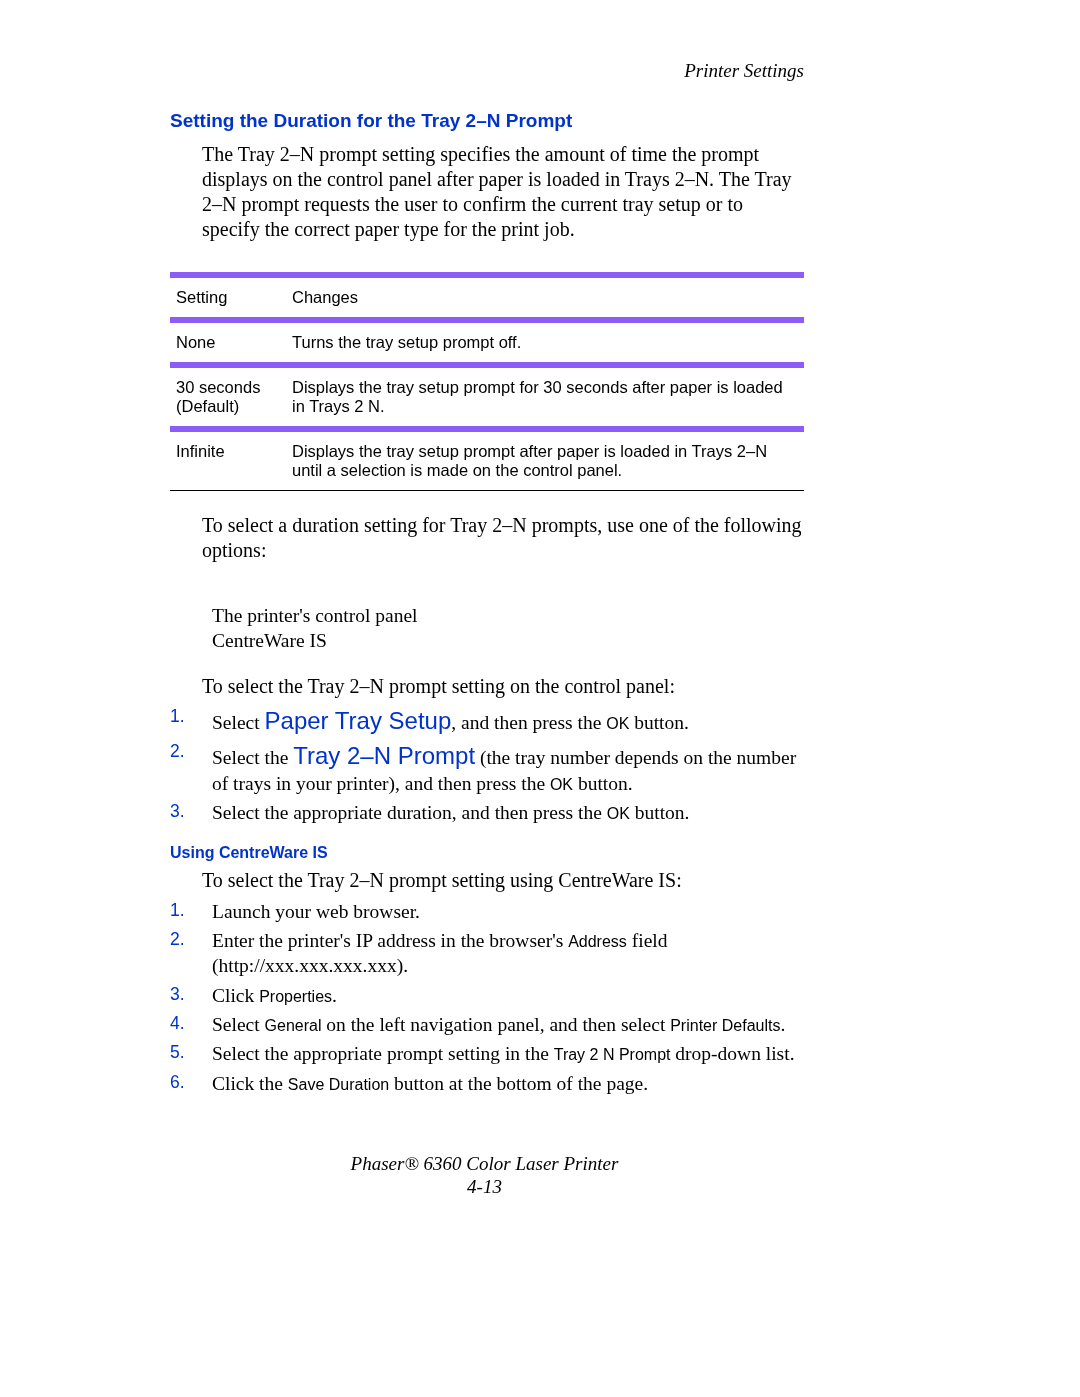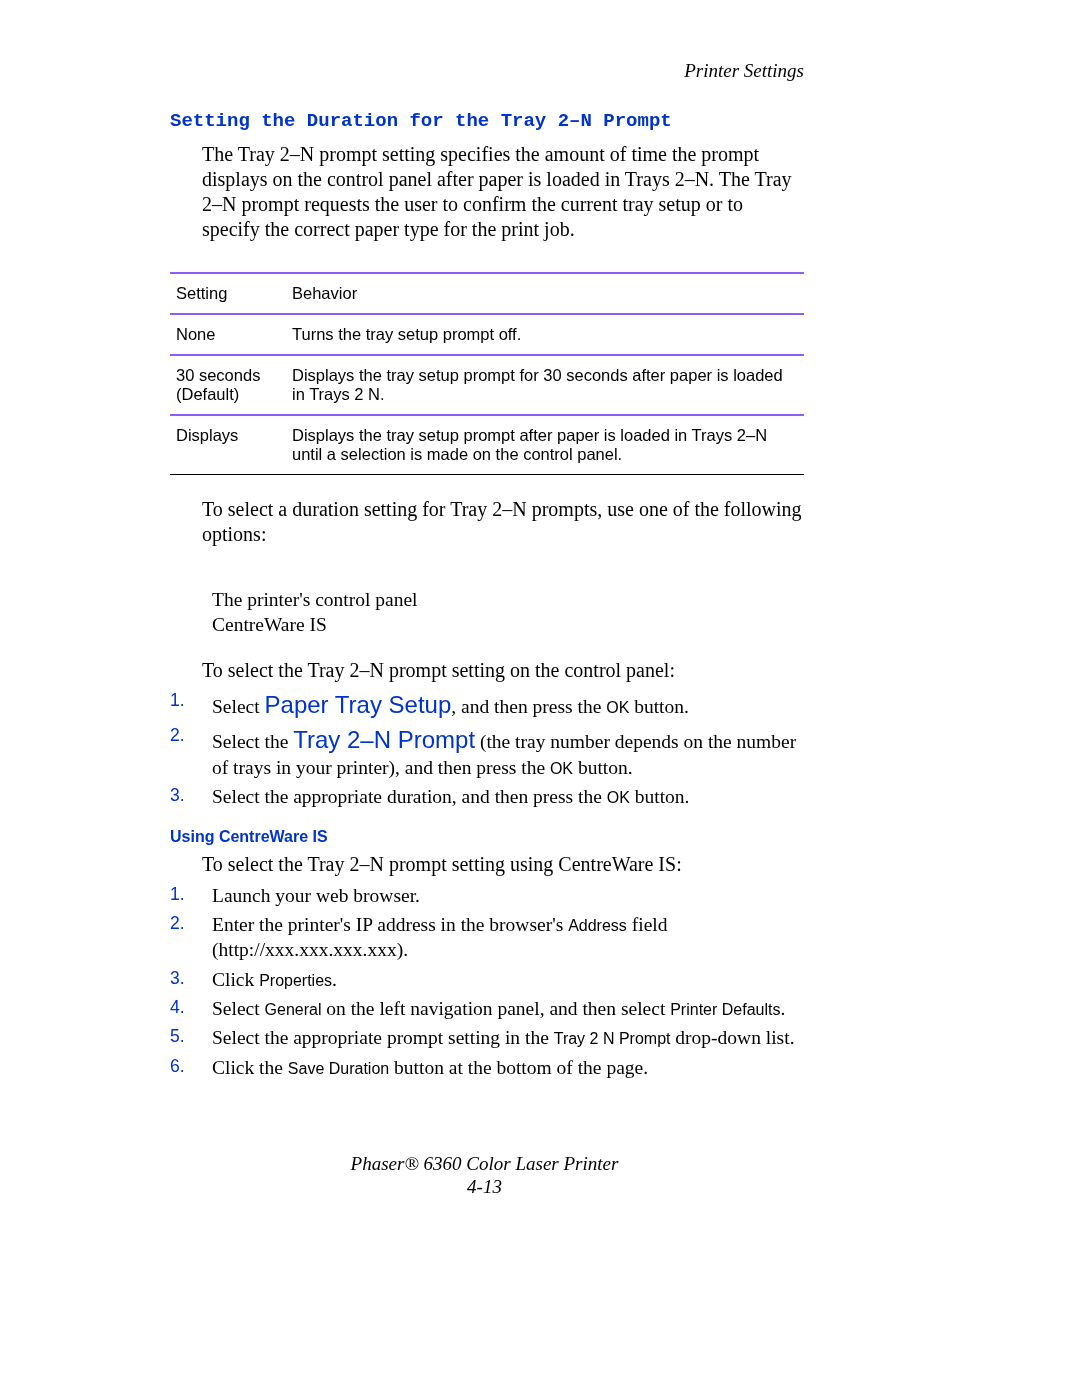--- a/index.html
+++ b/index.html
@@ -18,21 +18,21 @@
     border-radius: 9px;
   }
   .header-right {
     text-align: right;
     font-style: italic;
     font-size: 19px;
     margin-bottom: 28px;
   }
   .h1 {
     color: #0033cc;
-    font-family: Liberation Mono, monospace;
+    font-family: Liberation Sans, sans-serif;
     font-weight: bold;
     font-size: 19px;
     margin-bottom: 10px;
   }
   .body-text {
     font-size: 20px;
     line-height: 1.25;
     margin-bottom: 30px;
     margin-left: 32px;
   }
@@ -40,21 +40,21 @@
     width: 100%;
     border-collapse: collapse;
     font-family: Arial, Helvetica, sans-serif;
     font-size: 16.5px;
     margin-bottom: 22px;
   }
   .table th, .table td {
     text-align: left;
     vertical-align: top;
     padding: 10px 6px 10px 0;
-    border-top: 2px solid #8b5cf6;
+    border-top: 6px solid #8b5cf6;
     font-weight: normal;
   }
   .table tr:last-child td {
     border-bottom: 1px solid #000;
   }
   .table .col-setting { width: 110px; padding-left: 6px;}
   .table .col-behavior { padding-right: 6px;}
   .indent-list {
     font-size: 19.5px;
     line-height: 1.3;
@@ -110,32 +110,32 @@
   <div class="header-right">Printer Settings</div>
 
   <div class="h1">Setting the Duration for the Tray 2–N Prompt</div>
 
   <div class="body-text">The Tray 2–N prompt setting specifies the amount of time the prompt displays on the control panel after paper is loaded in Trays 2–N. The Tray 2–N prompt requests the user to confirm the current tray setup or to specify the correct paper type for the print job.</div>
 
   <table class="table">
     <tbody>
         <tr>
       <th class="col-setting">Setting</th>
-      <th class="col-behavior">Behavior</th>
+      <th class="col-behavior">Changes</th>
     </tr>
     <tr>
       <td class="col-setting">None</td>
       <td class="col-behavior">Turns the tray setup prompt off.</td>
     </tr>
     <tr>
       <td class="col-setting">30 seconds (Default)</td>
       <td class="col-behavior">Displays the tray setup prompt for 30 seconds after paper is loaded in Trays 2 N.</td>
     </tr>
     <tr>
-      <td class="col-setting">Displays</td>
+      <td class="col-setting">Infinite</td>
       <td class="col-behavior">Displays the tray setup prompt after paper is loaded in Trays 2–N until a selection is made on the control panel.</td>
     </tr>
   </tbody>
     </table>
 
   <div class="body-text" style="margin-bottom:10px">To select a duration setting for Tray 2–N prompts, use one of the following options:</div>
 
   <div class="indent-list">
     <div>The printer's control panel</div>
     <div>CentreWare IS</div>

